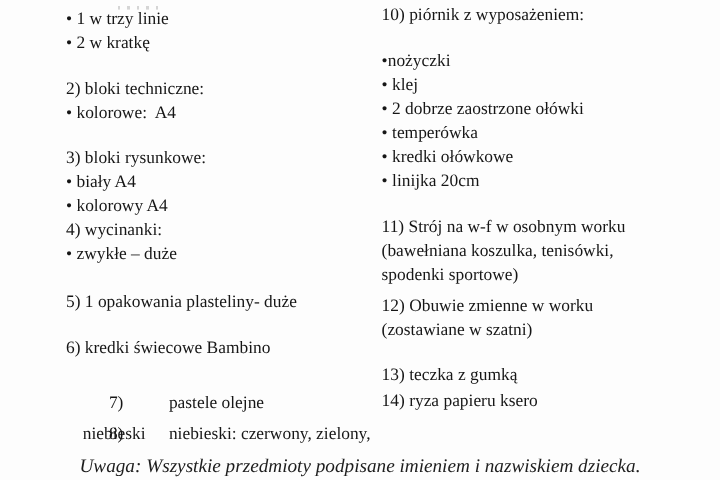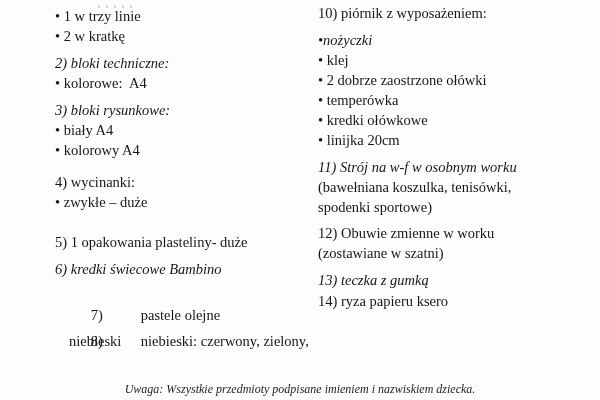--- a/index.html
+++ b/index.html
@@ -33,35 +33,35 @@
   .line {
     font-size: 14.5px;
     line-height: 20px;
     height: 20px;
     white-space: pre;
   }
   .col-left .line { padding-left: 10px; }
   .col-left .line.outdent { padding-left: 0; margin-left: 24px; }
   .g5 { margin-top: 1px; }
   .g6 { margin-top: 6px; }
-  .g7 { margin-top: 7px; font-style: italic; }
-  .g8 { margin-top: 12px; }
+  .g7 { margin-top: 18px; }
+  .g8 { margin-top: 0; }
   .g9 { margin-top: 20px; }
   .num {
     display: inline-block;
     width: 50px;
   }
   .footer-note {
     position: absolute;
     left: 0;
     right: 0;
     top: 381px;
     text-align: center;
     font-style: italic;
-    font-size: 12px;
+    font-size: 16px;
     line-height: 16px;
     color: #1d1d1d;
   }
   .artifact {
     position: absolute;
     left: 98px;
     top: 5px;
     width: 34px;
     height: 3px;
     background: repeating-linear-gradient(90deg, #c4c4c4 0 2px, transparent 2px 8px);

